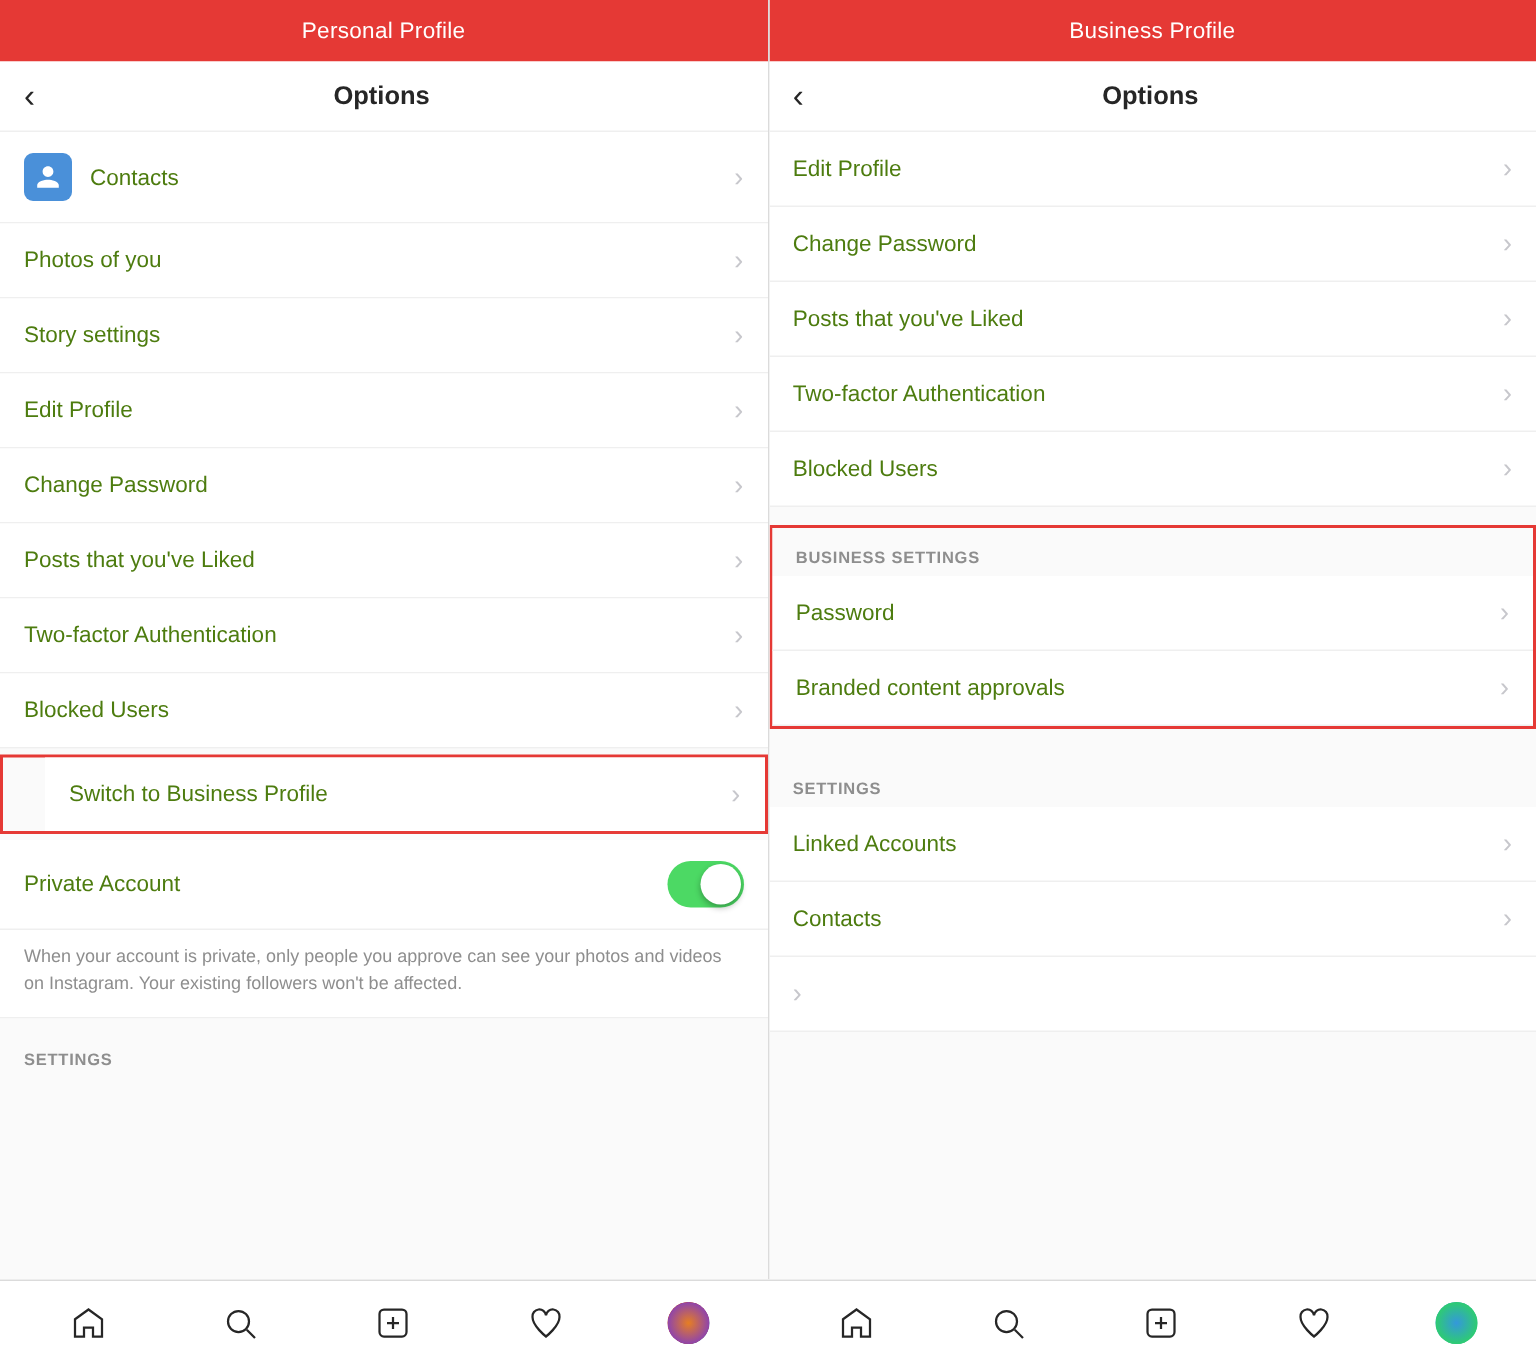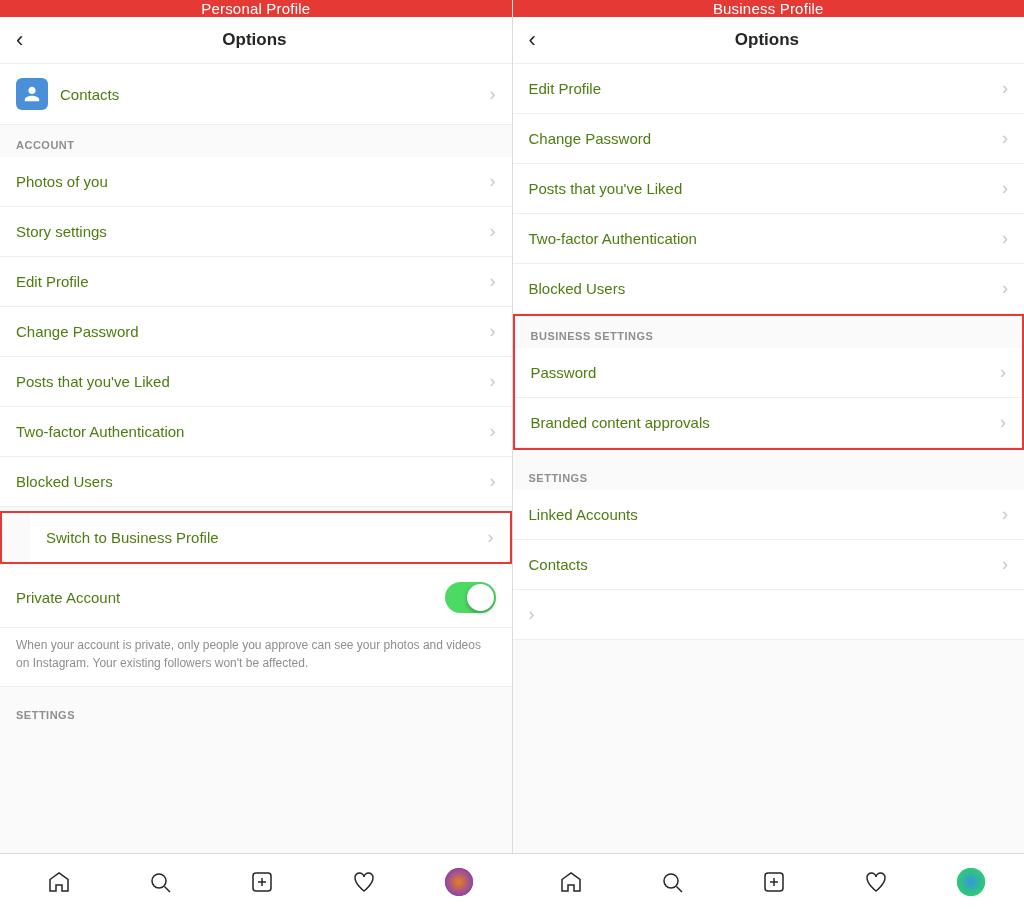--- a/index.html
+++ b/index.html
@@ -28,20 +28,21 @@
     }
 
     .panel:last-child {
       border-right: none;
     }
 
     .panel-header-tab {
       background: #e53935;
       color: #fff;
       text-align: center;
+      padding: 12px;
       font-size: 15px;
       font-weight: 500;
       letter-spacing: 0.2px;
     }
 
     .panel-nav {
       display: flex;
       align-items: center;
       padding: 12px 16px;
       border-bottom: 1px solid #efefef;
@@ -229,21 +230,20 @@
       <div class="menu-item">
         <div class="menu-item-icon-left">
           <svg width="18" height="18" viewBox="0 0 24 24" fill="white" xmlns="http://www.w3.org/2000/svg">
             <path d="M12 12c2.7 0 4.8-2.1 4.8-4.8S14.7 2.4 12 2.4 7.2 4.5 7.2 7.2 9.3 12 12 12zm0 2.4c-3.2 0-9.6 1.6-9.6 4.8v2.4h19.2v-2.4c0-3.2-6.4-4.8-9.6-4.8z"></path>
           </svg>
         </div>
         <span class="menu-item-label">Contacts</span>
         <span class="chevron">›</span>
       </div>
 
-      <div class="section-label">ACCOUNT</div>
 
       <div class="menu-item">
         <span class="menu-item-label">Photos of you</span>
         <span class="chevron">›</span>
       </div>
       <div class="menu-item">
         <span class="menu-item-label">Story settings</span>
         <span class="chevron">›</span>
       </div>
       <div class="menu-item">
@@ -310,21 +310,21 @@
       </div>
       <div class="menu-item">
         <span class="menu-item-label">Two-factor Authentication</span>
         <span class="chevron">›</span>
       </div>
       <div class="menu-item">
         <span class="menu-item-label">Blocked Users</span>
         <span class="chevron">›</span>
       </div>
 
-      <div style="border: 2px solid #e53935; margin: 0 0;">
+      <div style="border: 2px solid #e53935; margin: 12px 0;">
         <div class="section-label" style="background:#fafafa;">BUSINESS SETTINGS</div>
         <div class="menu-item">
           <span class="menu-item-label">Password</span>
           <span class="chevron">›</span>
         </div>
         <div class="menu-item">
           <span class="menu-item-label">Branded content approvals</span>
           <span class="chevron">›</span>
         </div>
       </div>

